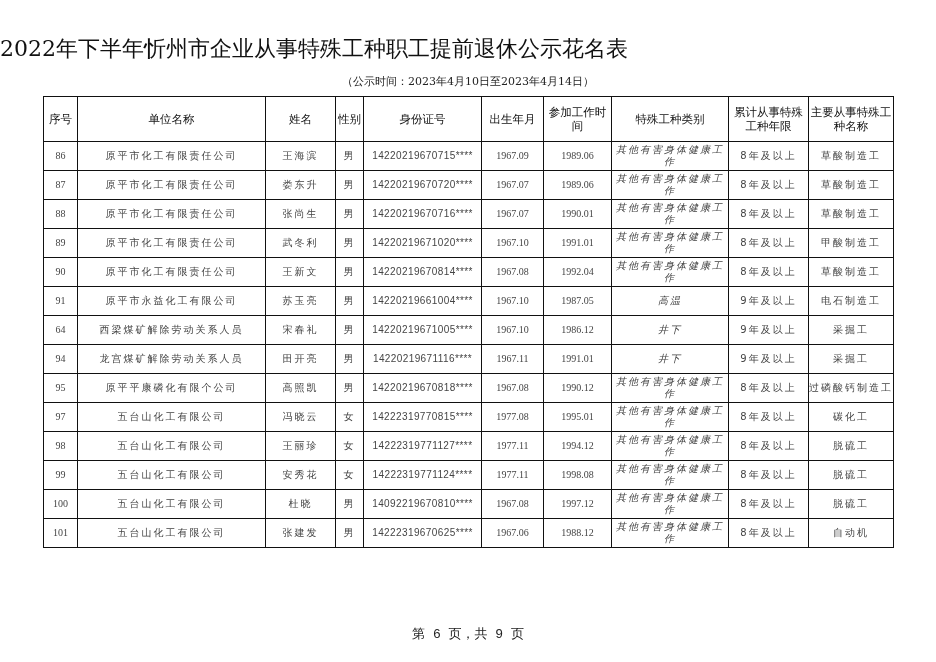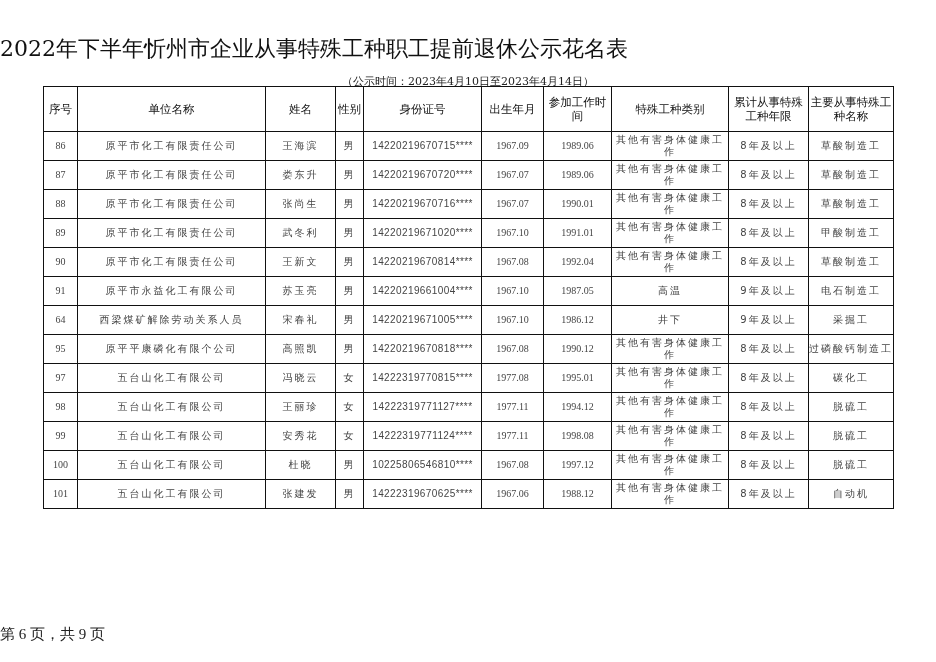--- a/index.html
+++ b/index.html
@@ -2,36 +2,36 @@
 <html><head>
   <meta charset="utf-8">
   <style>
     html, body { margin: 0; padding: 0; background: #ffffff; }
     body { width: 936px; height: 662px; position: relative; overflow: hidden;
            font-family: "DejaVu Sans", "Liberation Sans", sans-serif; color: #222; }
     .title { position: absolute; left: 0; top: 34px; width: 936px; text-align: left;
              font-family: "DejaVu Serif", "Liberation Serif", serif; font-size: 22px; color: #111; letter-spacing: 0px; }
     .subtitle { position: absolute; left: 0; top: 74px; width: 936px; text-align: center;
                 font-family: "DejaVu Serif", "Liberation Serif", serif; font-size: 11px; color: #222; }
-    table.roster { position: absolute; left: 43px; top: 86px; border-collapse: collapse; table-layout: fixed; }
+    table.roster { position: absolute; left: 43px; top: 96px; border-collapse: collapse; table-layout: fixed; }
     table.roster th, table.roster td { border: 1px solid #111; padding: 0; text-align: center; vertical-align: middle;
       overflow: hidden; }
     table.roster th { height: 44px; font-size: 11.5px; font-weight: normal; color: #111; line-height: 14px;
       font-family: "DejaVu Sans", sans-serif; }
     table.roster td { height: 28px; font-size: 10px; color: #444; line-height: 12px; }
     td.unit, td.name, td.sex, td.cat, td.job, td.yrs { letter-spacing: 2px; }
     td.num, td.date { font-family: Liberation Serif, serif; font-size: 11px; color: #444; letter-spacing: 0; }
     td.id { font-family: "Liberation Sans", "DejaVu Sans", sans-serif; font-size: 10.5px; color: #444; line-height: 12px;
             word-break: break-all; letter-spacing: 0.4px; }
-    td.cat { font-size: 10px; line-height: 12px; word-break: break-all; padding: 0 2px; }
+    td.cat { font-size: 10px; line-height: 12px; word-break: break-all; padding: 0 2px; font-style: italic; }
     td.job { font-size: 10px; line-height: 12px; padding: 0 4px; }
     th.thick-l, td.thick-l { border-left: 2px solid #111; }
     tr.last td.nob { border-bottom: none; }
-    .footer { position: absolute; left: 0; top: 625px; width: 936px; text-align: left;
-              font-family: Liberation Serif, serif; font-size: 15px; color: #222; }
+    .footer { position: absolute; left: 0; top: 625px; width: 936px; text-align: center;
+              font-family: Liberation Mono, monospace; font-size: 13px; color: #222; }
   </style>
 </head>
 <body>
 
 <div class="title">2022年下半年忻州市企业从事特殊工种职工提前退休公示花名表</div>
 <div class="subtitle">（公示时间：2023年4月10日至2023年4月14日）</div>
 
 <table class="roster">
   <colgroup>
     <col style="width:34px">
@@ -138,20 +138,32 @@
         <td class="name">宋春礼</td>
         <td class="sex thick-l">男</td>
         <td class="id">14220219671005****</td>
         <td class="date thick-l">1967.10</td>
         <td class="date">1986.12</td>
         <td class="cat">井下</td>
         <td class="yrs">9年及以上</td>
         <td class="job">采掘工</td>
       </tr>
       <tr>
+        <td class="num">94</td>
+        <td class="unit">龙宫煤矿解除劳动关系人员</td>
+        <td class="name">田开亮</td>
+        <td class="sex thick-l">男</td>
+        <td class="id">14220219671116****</td>
+        <td class="date thick-l">1967.11</td>
+        <td class="date">1991.01</td>
+        <td class="cat">井下</td>
+        <td class="yrs">9年及以上</td>
+        <td class="job">采掘工</td>
+      </tr>
+      <tr>
         <td class="num">95</td>
         <td class="unit">原平平康磷化有限个公司</td>
         <td class="name">高照凯</td>
         <td class="sex thick-l">男</td>
         <td class="id">14220219670818****</td>
         <td class="date thick-l">1967.08</td>
         <td class="date">1990.12</td>
         <td class="cat">其他有害身体健康工作</td>
         <td class="yrs">8年及以上</td>
         <td class="job">过磷酸钙制造工</td>
@@ -190,21 +202,21 @@
         <td class="date">1998.08</td>
         <td class="cat">其他有害身体健康工作</td>
         <td class="yrs">8年及以上</td>
         <td class="job">脱硫工</td>
       </tr>
       <tr>
         <td class="num">100</td>
         <td class="unit">五台山化工有限公司</td>
         <td class="name">杜晓</td>
         <td class="sex thick-l">男</td>
-        <td class="id">10225806546810****</td>
+        <td class="id">14092219670810****</td>
         <td class="date thick-l">1967.08</td>
         <td class="date">1997.12</td>
         <td class="cat">其他有害身体健康工作</td>
         <td class="yrs">8年及以上</td>
         <td class="job">脱硫工</td>
       </tr>
       <tr>
         <td class="num">101</td>
         <td class="unit">五台山化工有限公司</td>
         <td class="name">张建发</td>

